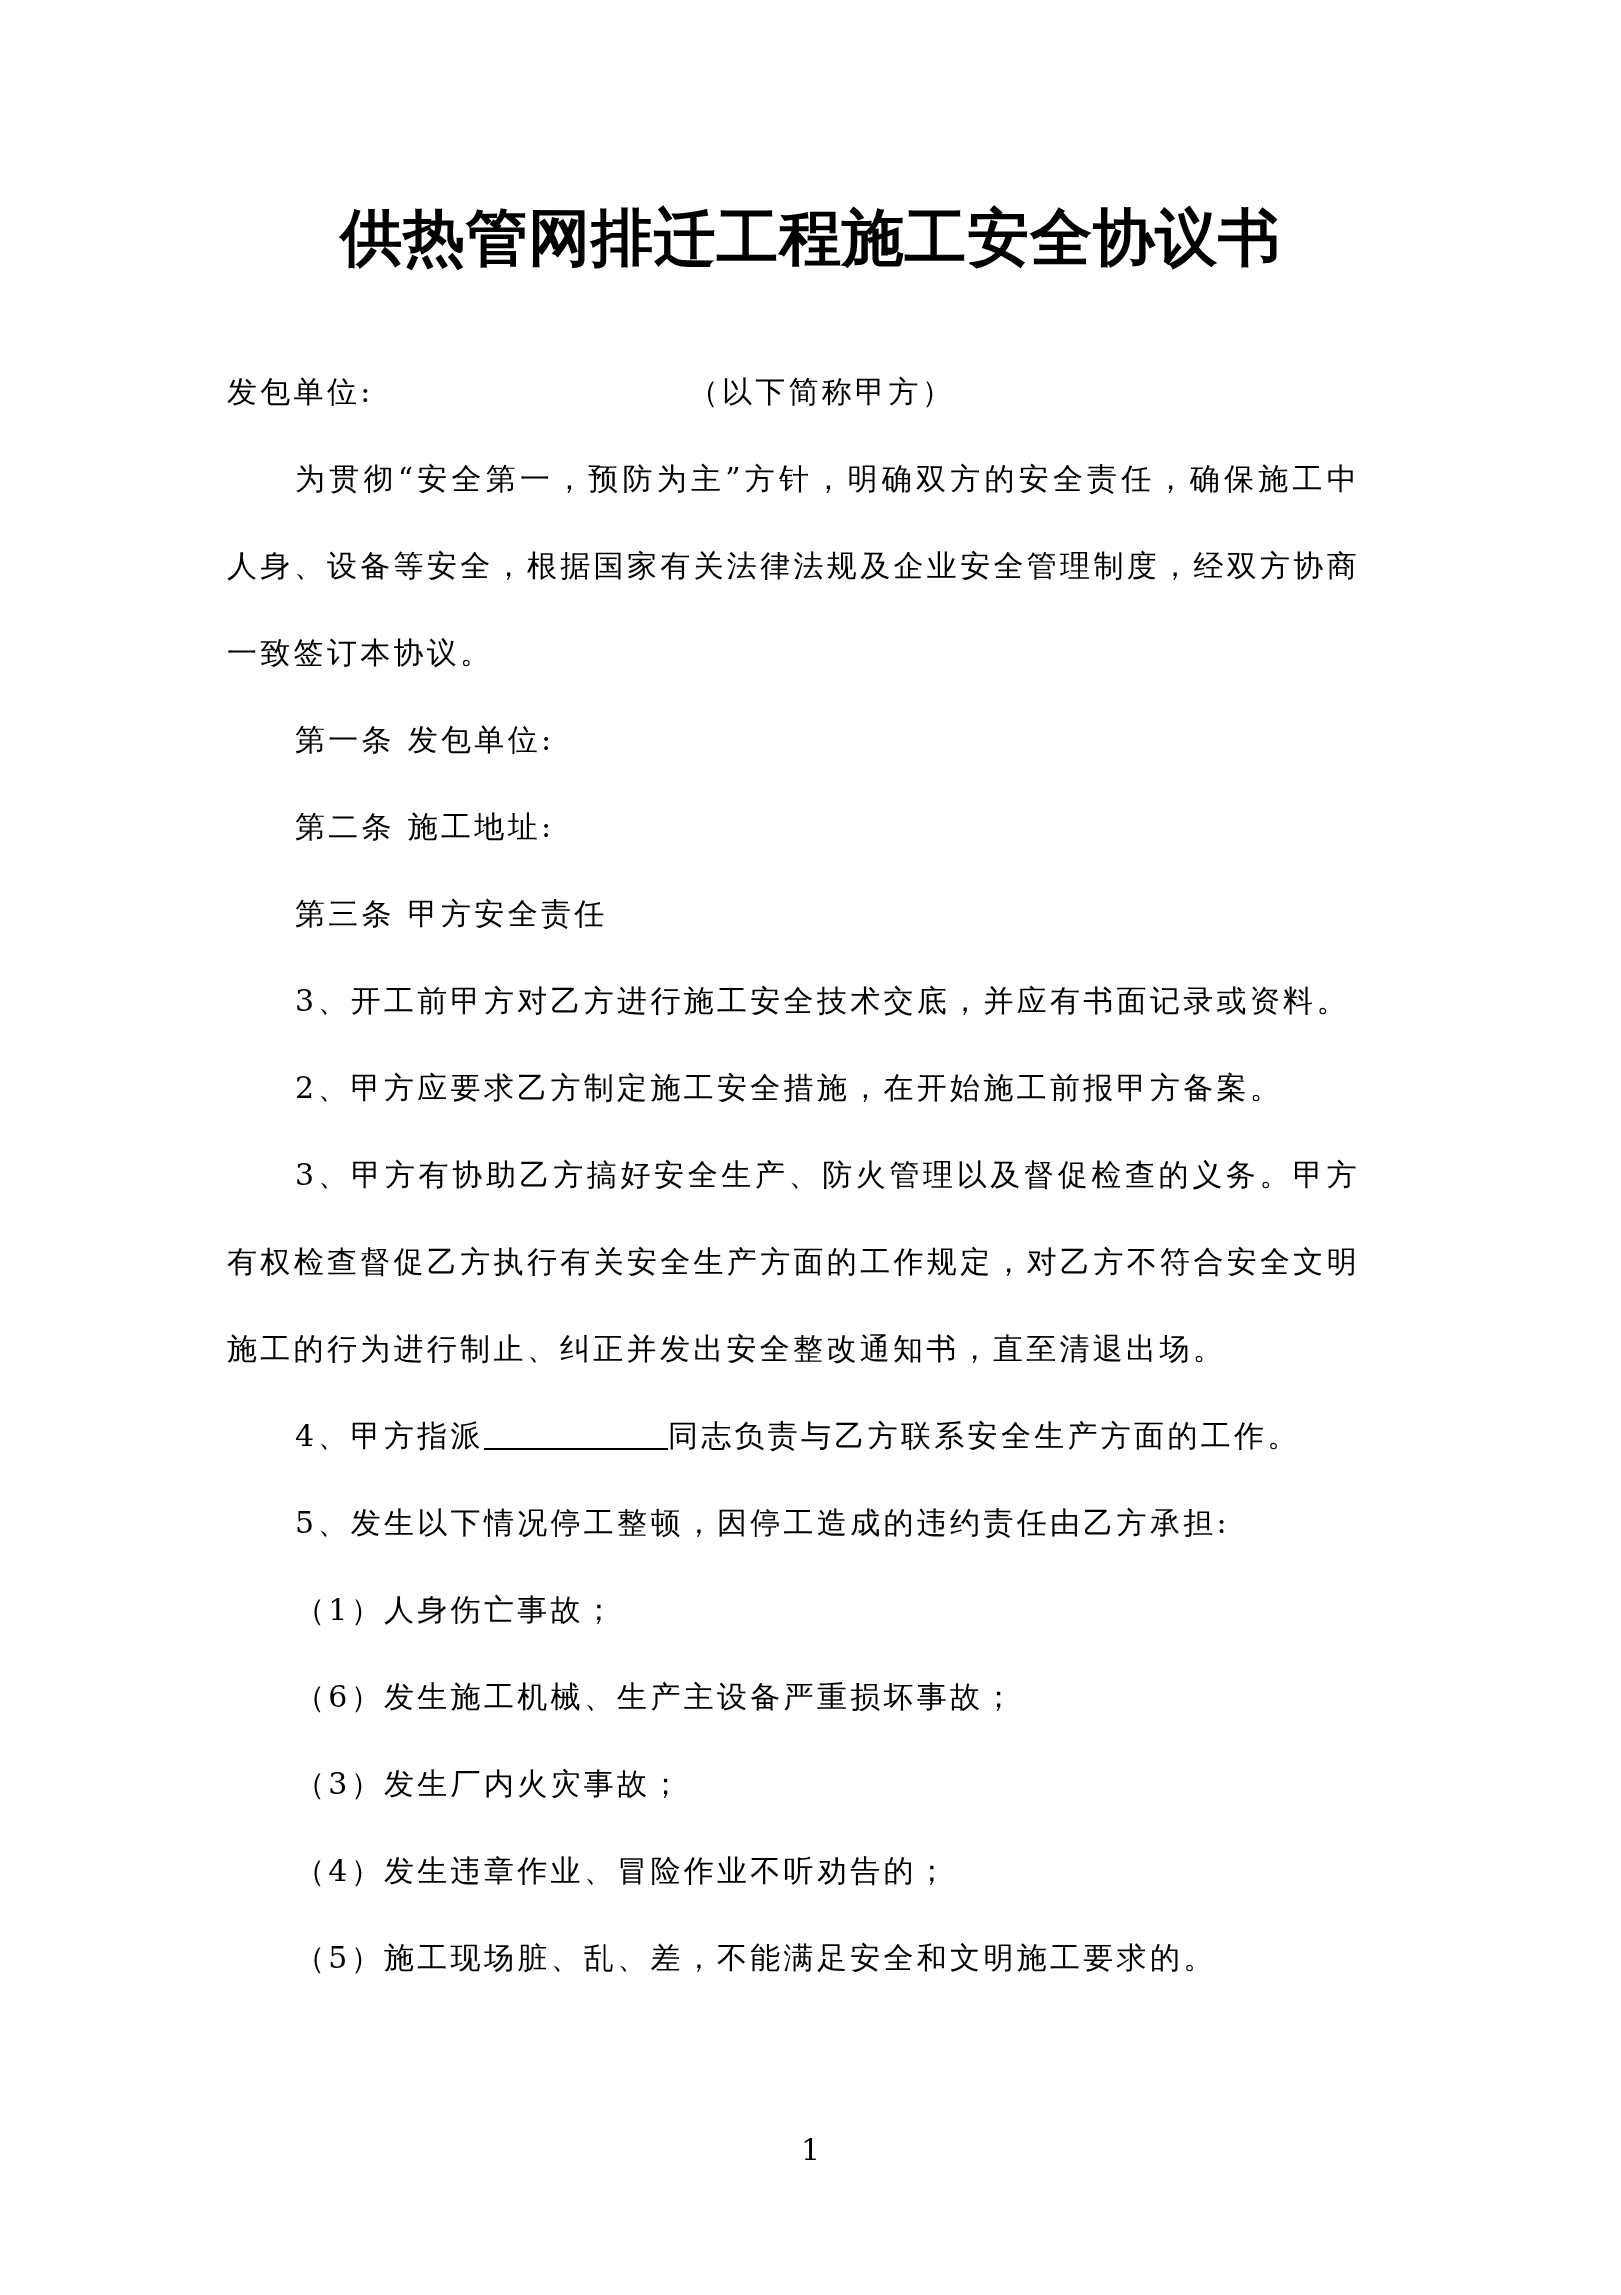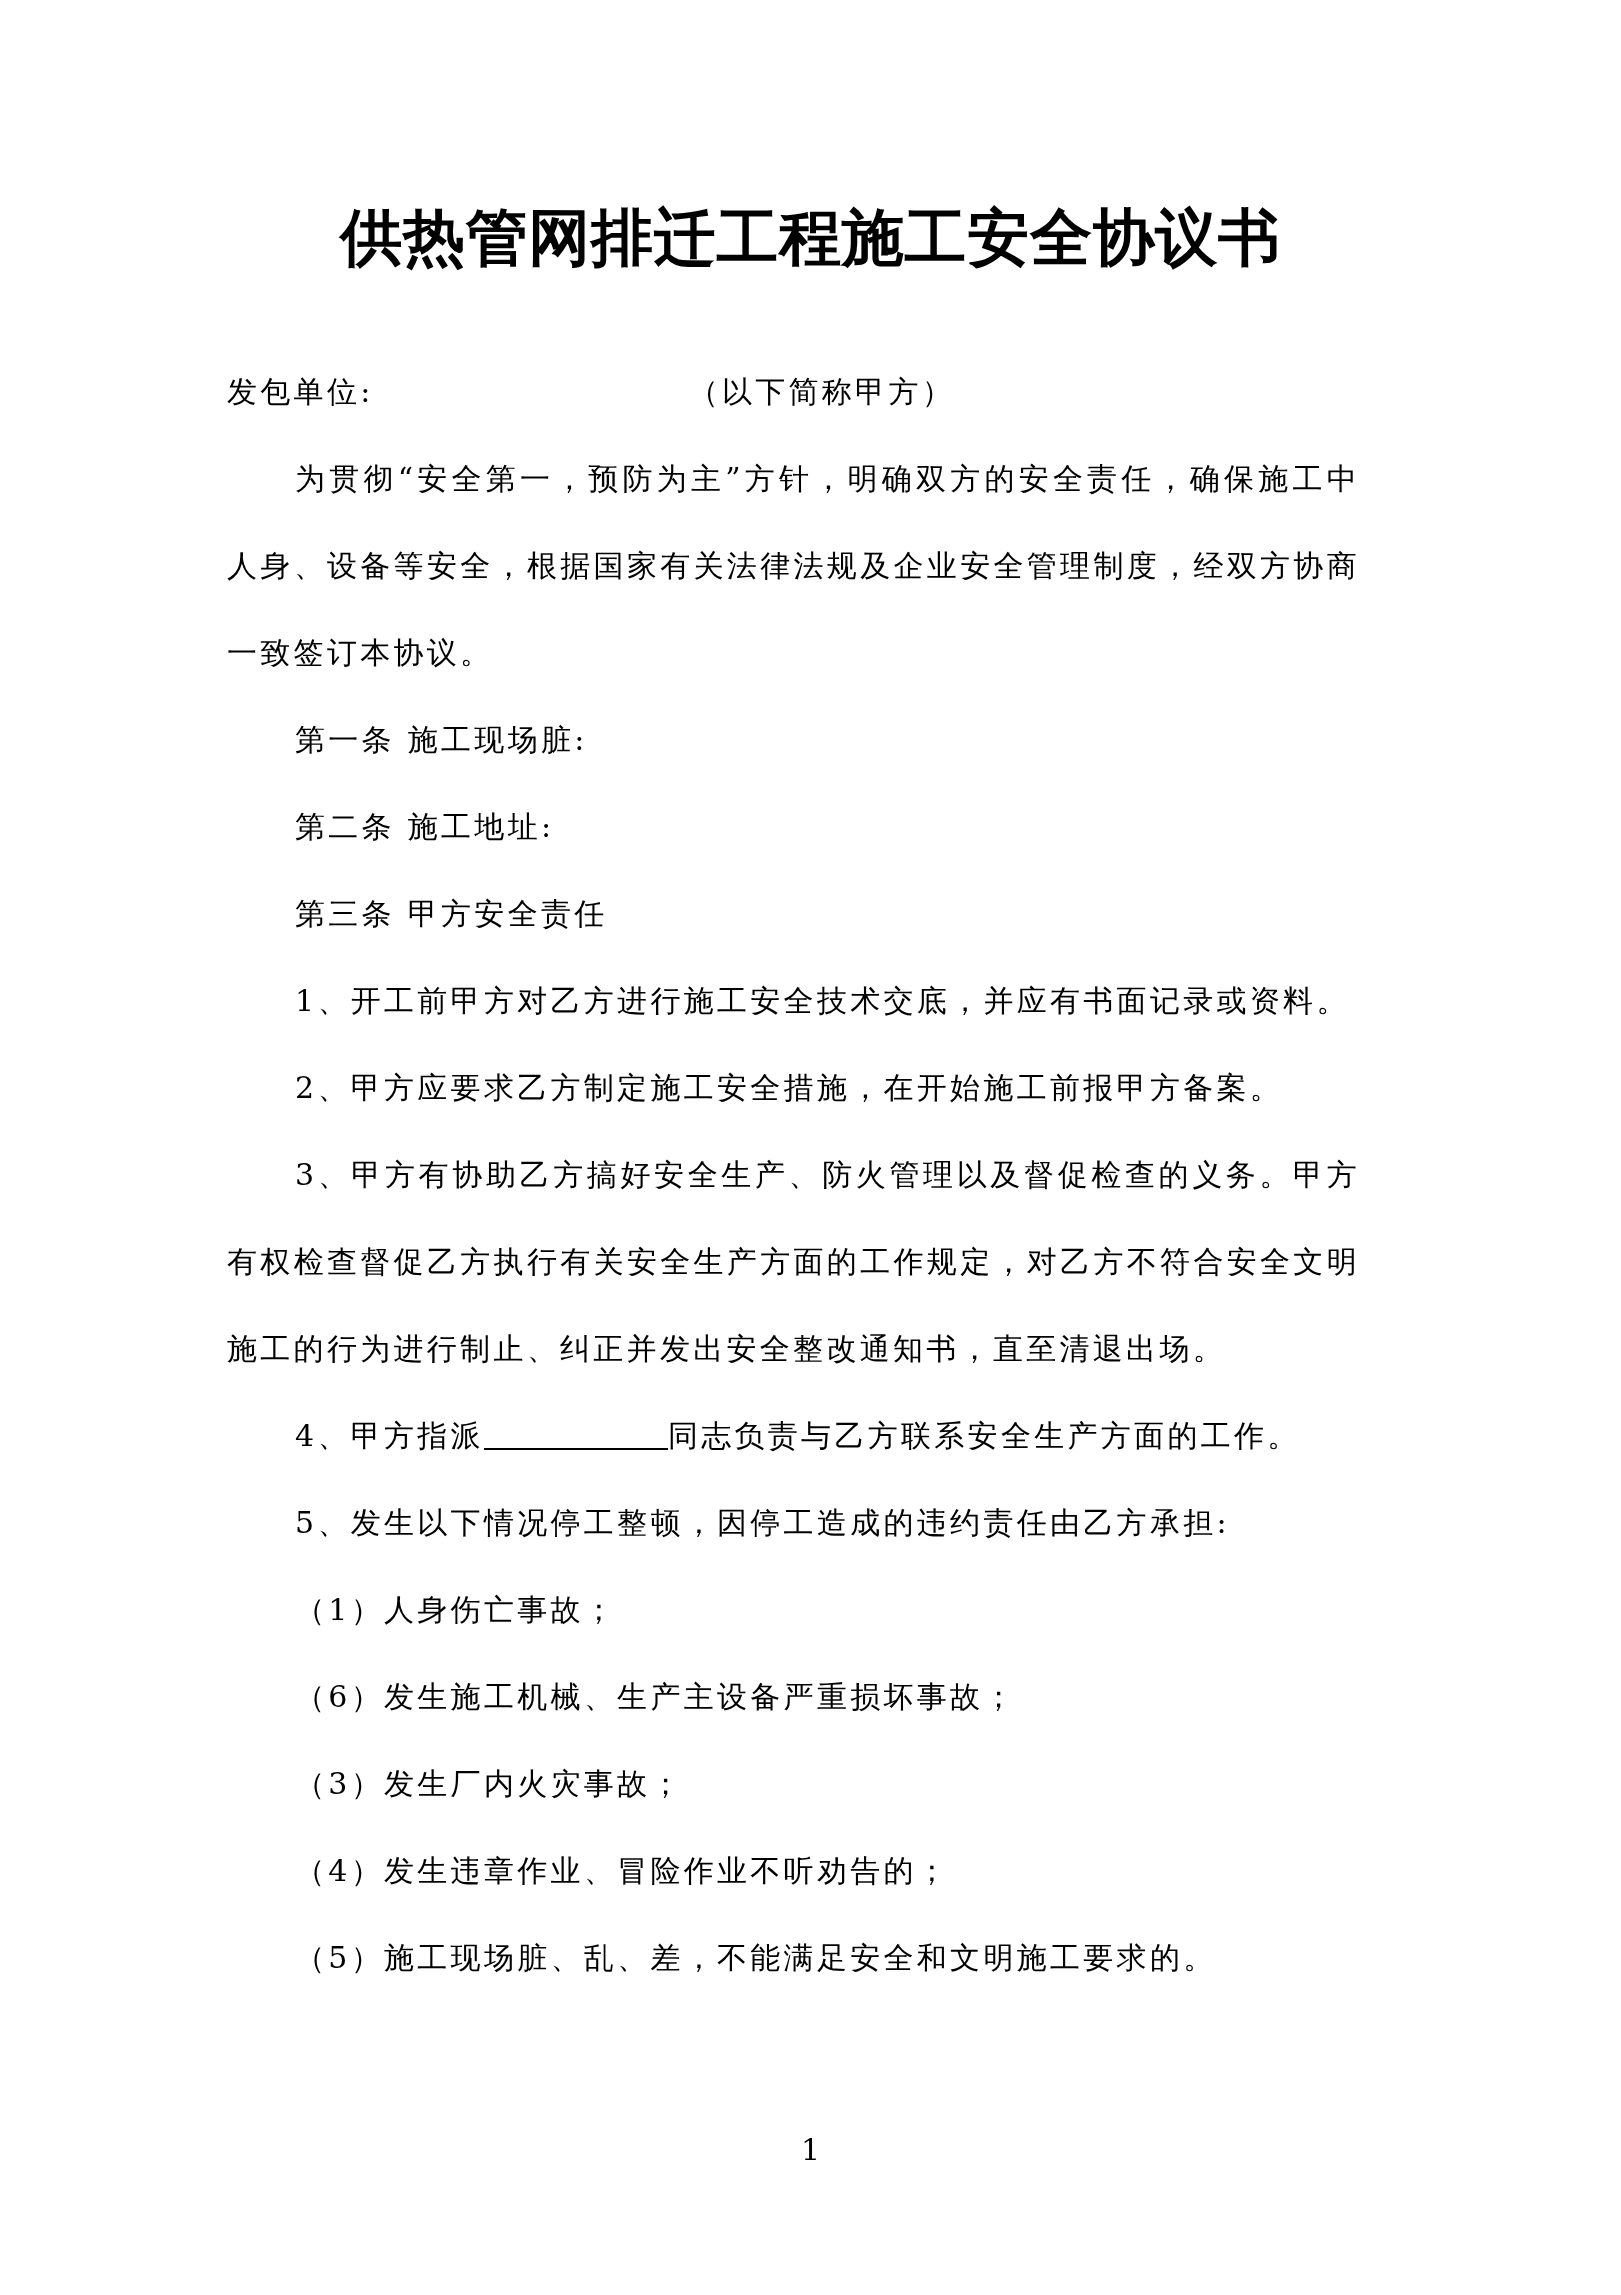--- a/index.html
+++ b/index.html
@@ -67,25 +67,25 @@
 
   <h1 class="title">供热管网排迁工程施工安全协议书</h1>
 
   <div class="body">
 
     <p class="party"><span>发包单位:</span><span class="sp spA"></span><span>（以下简称甲方）</span></p>
 
 
     <p class="indent justify">为贯彻“安全第一，预防为主”方针，明确双方的安全责任，确保施工中人身、设备等安全，根据国家有关法律法规及企业安全管理制度，经双方协商一致签订本协议。</p>
 
-    <p class="indent">第一条 施工现场脏:</p>
+    <p class="indent">第一条 发包单位:</p>
     <p class="indent">第二条 施工地址:</p>
     <p class="indent">第三条 甲方安全责任</p>
 
-    <p class="indent">1、开工前甲方对乙方进行施工安全技术交底，并应有书面记录或资料。</p>
+    <p class="indent">3、开工前甲方对乙方进行施工安全技术交底，并应有书面记录或资料。</p>
     <p class="indent">2、甲方应要求乙方制定施工安全措施，在开始施工前报甲方备案。</p>
     <p class="indent justify">3、甲方有协助乙方搞好安全生产、防火管理以及督促检查的义务。甲方有权检查督促乙方执行有关安全生产方面的工作规定，对乙方不符合安全文明施工的行为进行制止、纠正并发出安全整改通知书，直至清退出场。</p>
 
     <p class="indent"><span>4、甲方指派</span><span class="blank"></span><span>同志负责与乙方联系安全生产方面的工作。</span></p>
 
     <p class="indent">5、发生以下情况停工整顿，因停工造成的违约责任由乙方承担:</p>
 
     <p class="indent">（1）人身伤亡事故；</p>
     <p class="indent">（6）发生施工机械、生产主设备严重损坏事故；</p>
     <p class="indent">（3）发生厂内火灾事故；</p>

